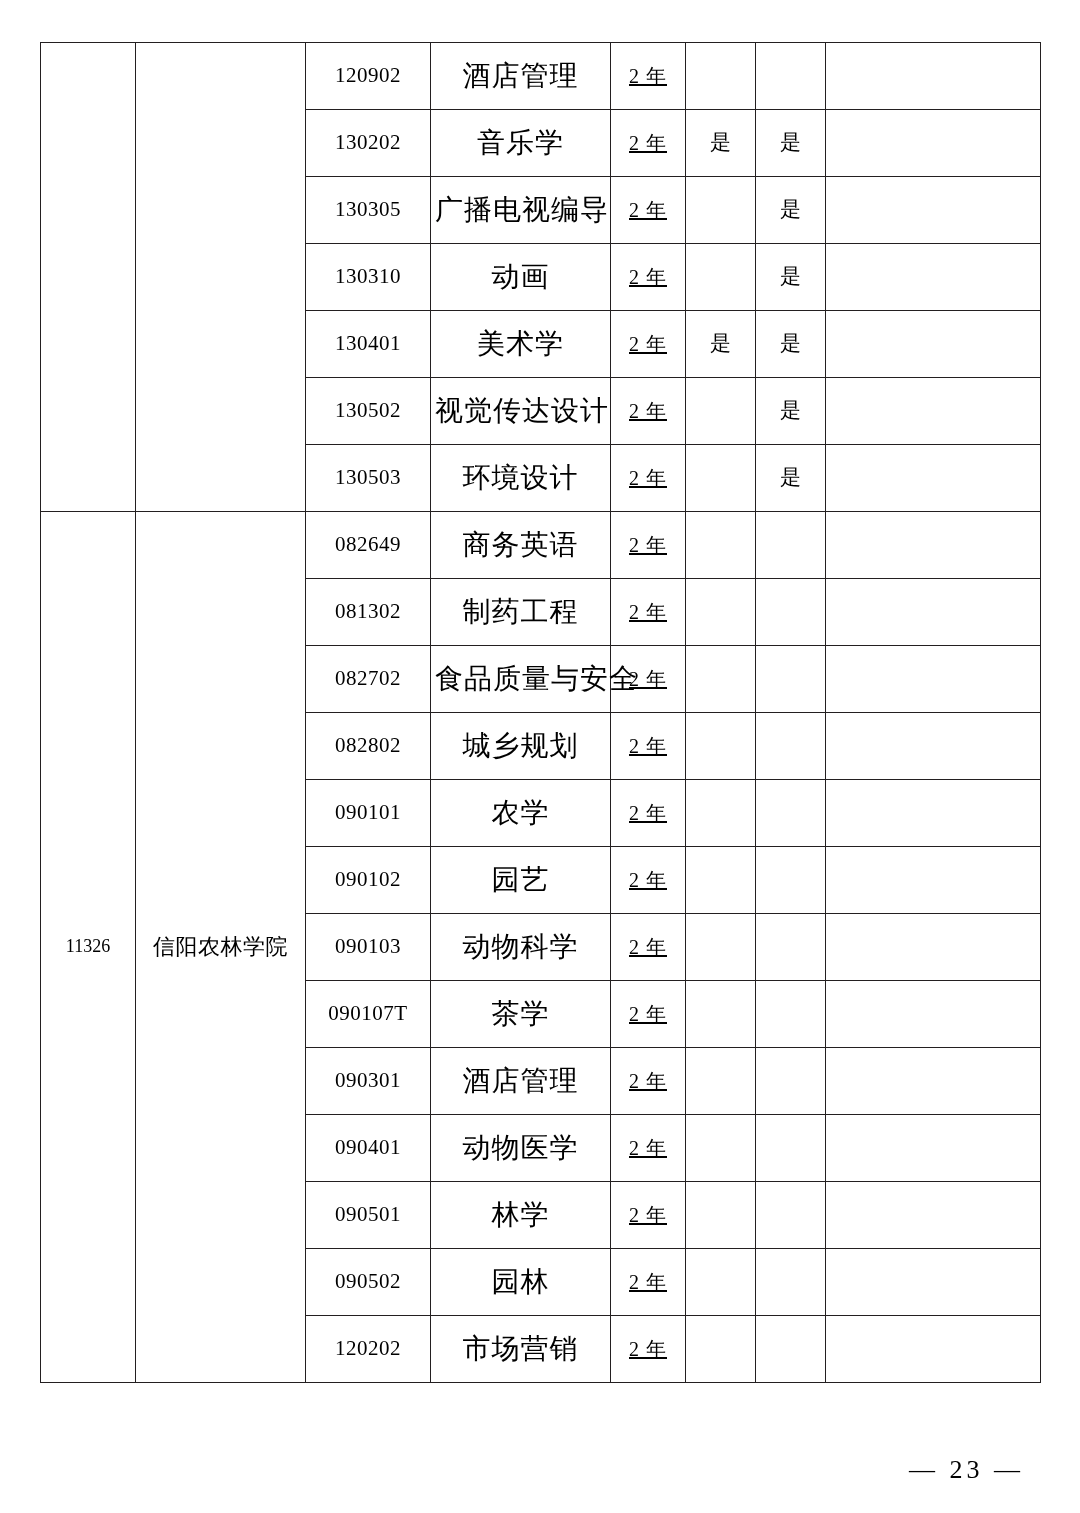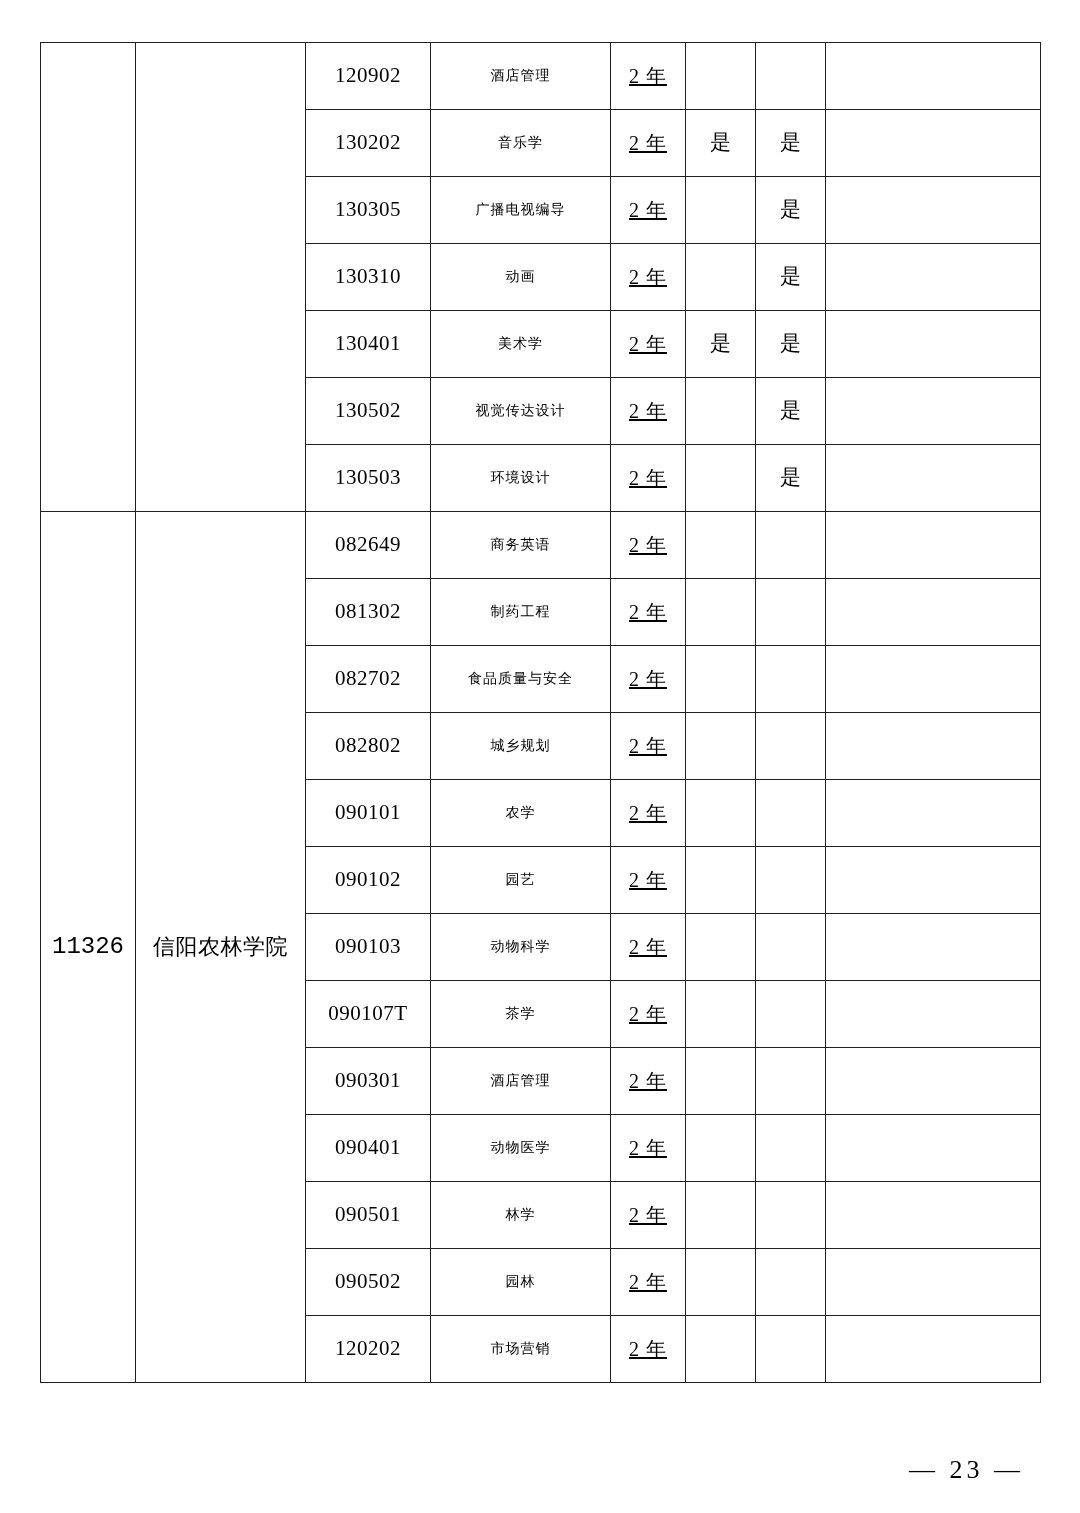--- a/index.html
+++ b/index.html
@@ -50,29 +50,28 @@
   .cell-text {
     display: block;
     padding: 0 4px;
     white-space: nowrap;
   }
   .school-name {
     font-size: 22px;
     letter-spacing: 0.5px;
   }
   .school-code {
-    font-size: 24px;
-    font-family: Liberation Mono, monospace;
+    font-size: 18px;
   }
   .major-code {
     font-size: 21px;
     letter-spacing: 0.5px;
   }
   .major-name {
-    font-size: 14px;
+    font-size: 28px;
     letter-spacing: 1px;
   }
   .years {
     font-size: 20px;
     letter-spacing: 1px;
     text-decoration: underline;
   }
   .flag {
     font-size: 21px;
   }

